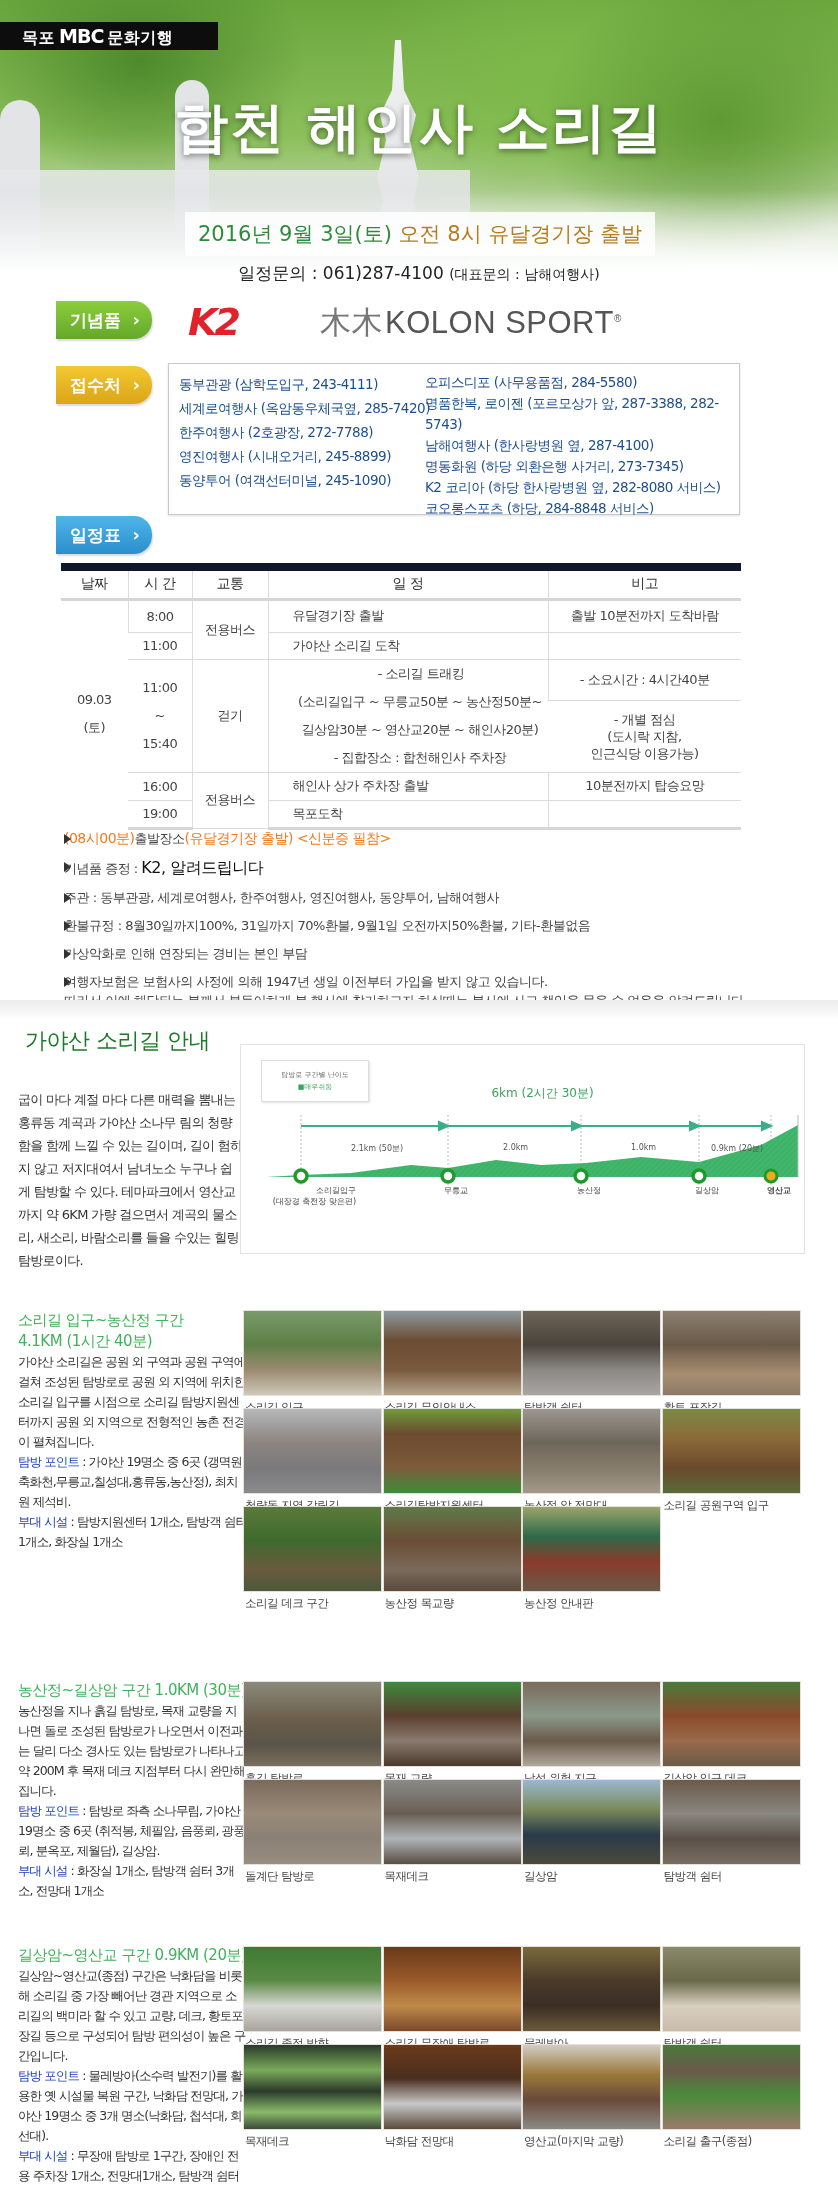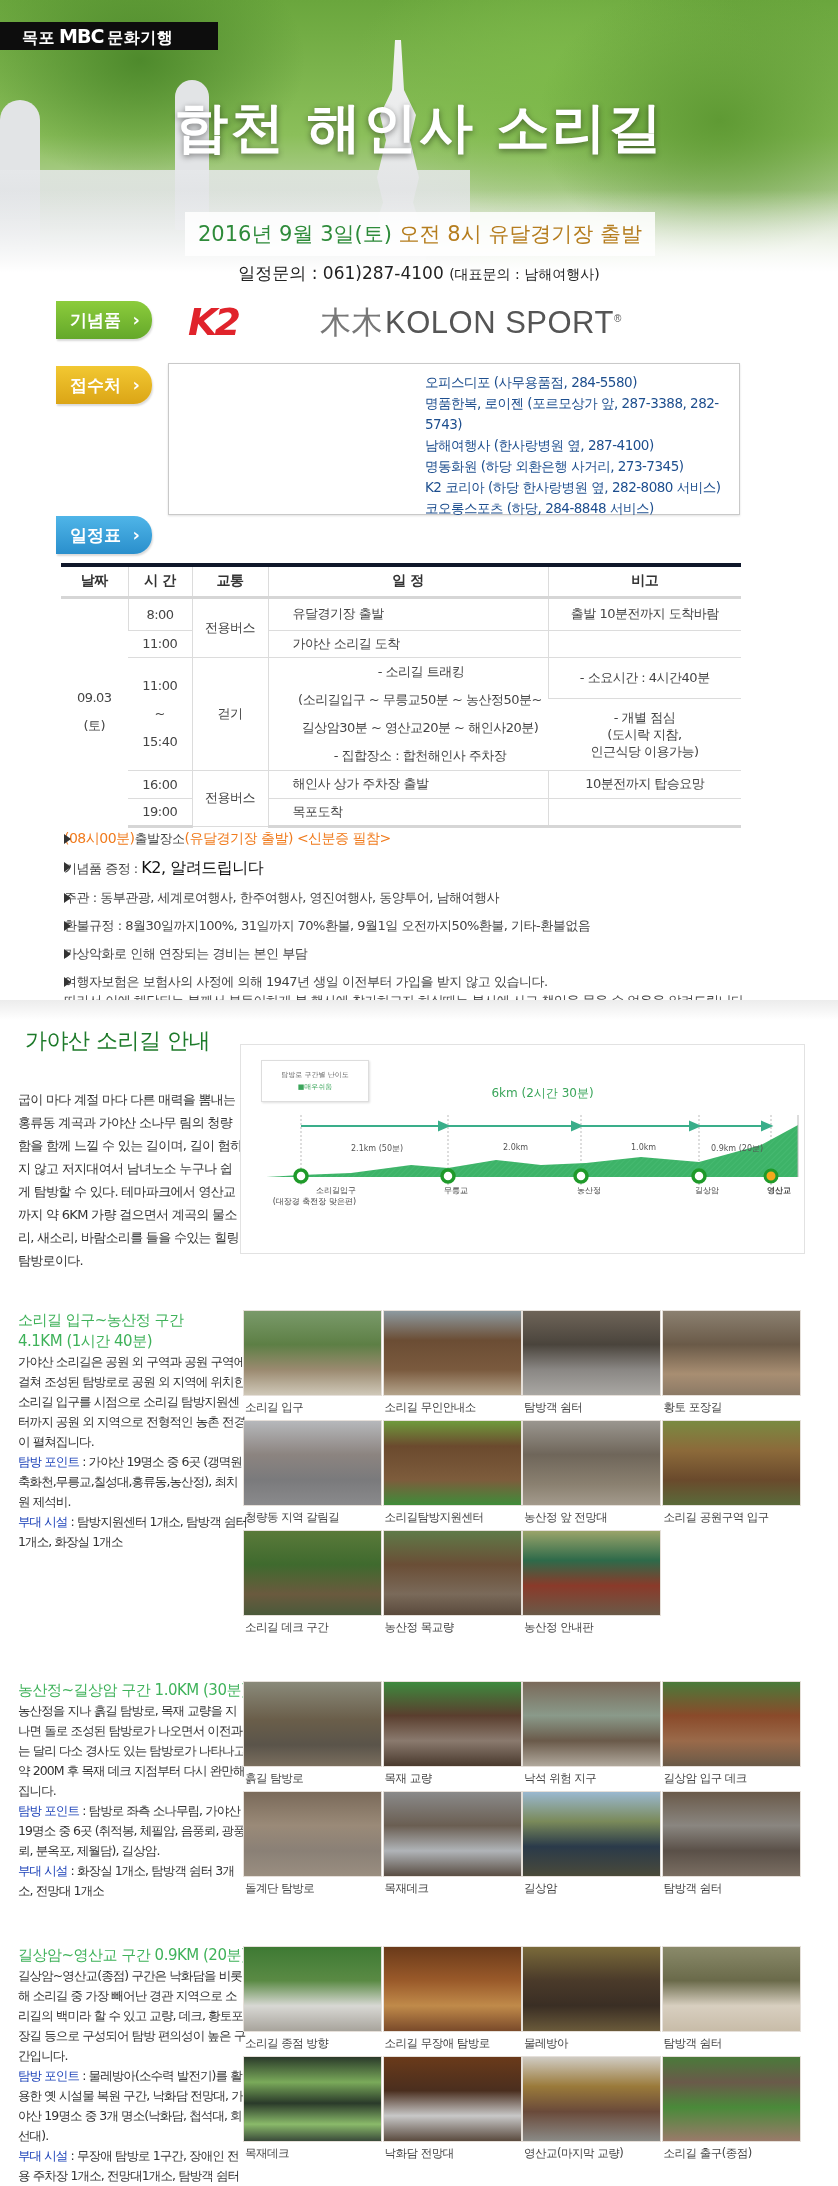--- a/index.html
+++ b/index.html
@@ -33,21 +33,21 @@
 .kolon{position:absolute;left:320px;top:302px;font-size:31px;color:#555;letter-spacing:.5px;font-family:"Liberation Sans",sans-serif}
 .kolon .tree{color:#777;margin-right:2px}
 .kolon sup{font-size:10px}
 
 .reception{position:absolute;left:168px;top:363px;width:572px;height:152px;border:1px solid #c9c9c9;box-shadow:0 1px 2px rgba(0,0,0,.12);padding:8px 10px}
 .rec-col{position:absolute;top:8px;font-size:13.5px;color:#1d4e8e;line-height:22px;letter-spacing:-.5px}
 .rec-col.l{left:10px;line-height:24px}
 .rec-col.r{left:256px;line-height:21px}
 
 .sched{position:absolute;left:61px;top:563px;width:680px;border-collapse:collapse;font-size:13px;color:#444;letter-spacing:-.5px}
-.sched th{height:32px;font-weight:bold;border-top:4px solid #0f172a;border-bottom:3px solid #d6d6d6;color:#333;font-size:14px}
+.sched th{height:32px;font-weight:normal;border-top:8px solid #0f172a;border-bottom:3px solid #d6d6d6;color:#333;font-size:14px}
 .sched th + th,.sched td + td{border-left:1px solid #dcdcdc}
 .sched td{border-bottom:1px solid #dcdcdc;text-align:center;vertical-align:middle}
 .sched td.act{text-align:left;padding-left:24px}
 .sched td.date{border-bottom:none}
 .sched tr.last td{border-bottom:3px solid #d6d6d6}
 .sched td.walk div{line-height:28px;text-align:center}
 
 .notes{position:absolute;left:64px;top:830px;font-size:13px;color:#444;letter-spacing:-.5px}
 .notes .n{position:relative;margin-bottom:10px}
 .notes .n::before{content:"";position:absolute;left:0;top:4px;border-left:7px solid #333;border-top:5px solid transparent;border-bottom:5px solid transparent}
@@ -67,21 +67,21 @@
 .elev svg{position:absolute;left:0;top:0}
 .elev .seg{position:absolute;top:98px;font-size:8px;color:#555}
 .elev .stop{position:absolute;top:140px;font-size:8px;color:#444;text-align:right;line-height:11px}
 
 .section{position:absolute;left:18px;width:230px}
 .section .head{font-size:15px;color:#3fb25a;line-height:21px;letter-spacing:-.5px}
 .section .body{font-size:12.5px;line-height:20px;color:#333;letter-spacing:-.9px}
 .section .kw{color:#1a40b8}
 
 .grid{position:absolute;left:243px;width:558px;display:grid;grid-template-columns:repeat(4,139.5px);column-gap:0}
-.cell{height:110px}
+.cell{height:98px}
 .photo{width:139px;height:86px;border:1px solid #e6e0da}
 .cap{font-size:11.5px;color:#444;padding:4px 0 0 2px;letter-spacing:-.5px}
 </style>
 </head>
 <body>
 
 <div class="hero">
   <div class="statue" style="left:0;top:100px;width:40px;height:160px"></div>
   <div class="statue" style="left:175px;top:80px;width:34px;height:150px"></div>
   <div class="temple"></div>
@@ -108,20 +108,27 @@
 <div class="k2">K2</div>
 <div class="kolon">
   <span class="tree">⽊⽊</span><span>KOLON SPORT</span><sup>®</sup>
 </div>
 
 <div class="tag yellow" style="top:366px">
   <span>접수처</span>
   <span class="chev">›</span>
 </div>
 <div class="reception">
+  <div class="rec-col l">
+    <div>동부관광 (삼학도입구, 243-4111)</div>
+    <div>세계로여행사 (옥암동우체국옆, 285-7420)</div>
+    <div>한주여행사 (2호광장, 272-7788)</div>
+    <div>영진여행사 (시내오거리, 245-8899)</div>
+    <div>동양투어 (여객선터미널, 245-1090)</div>
+  </div>
   <div class="rec-col r">
     <div>오피스디포 (사무용품점, 284-5580)</div>
     <div>명품한복, 로이젠 (포르모상가 앞, 287-3388, 282-5743)</div>
     <div>남해여행사 (한사랑병원 옆, 287-4100)</div>
     <div>명동화원 (하당 외환은행 사거리, 273-7345)</div>
     <div>K2 코리아 (하당 한사랑병원 옆, 282-8080 서비스)</div>
     <div>코오롱스포츠 (하당, 284-8848 서비스)</div>
   </div>
 </div>
 

